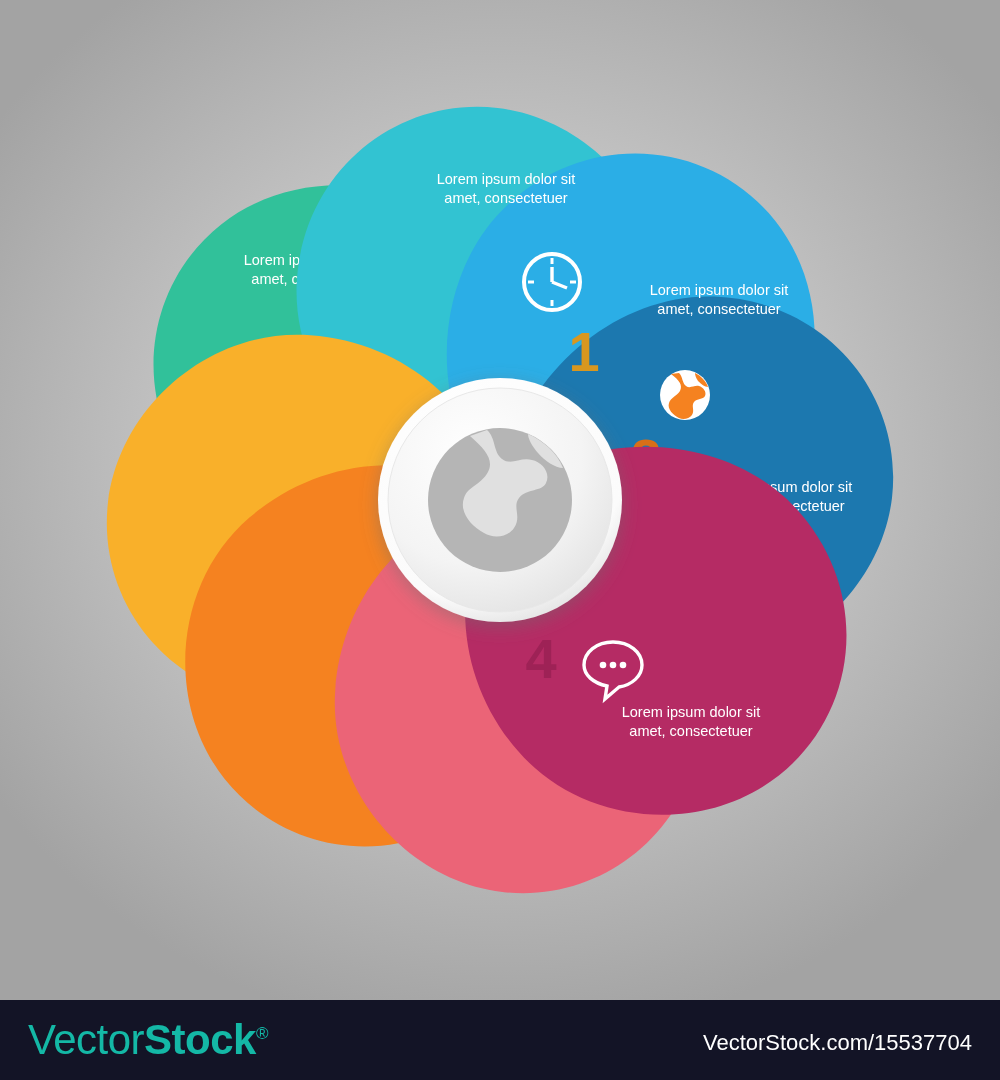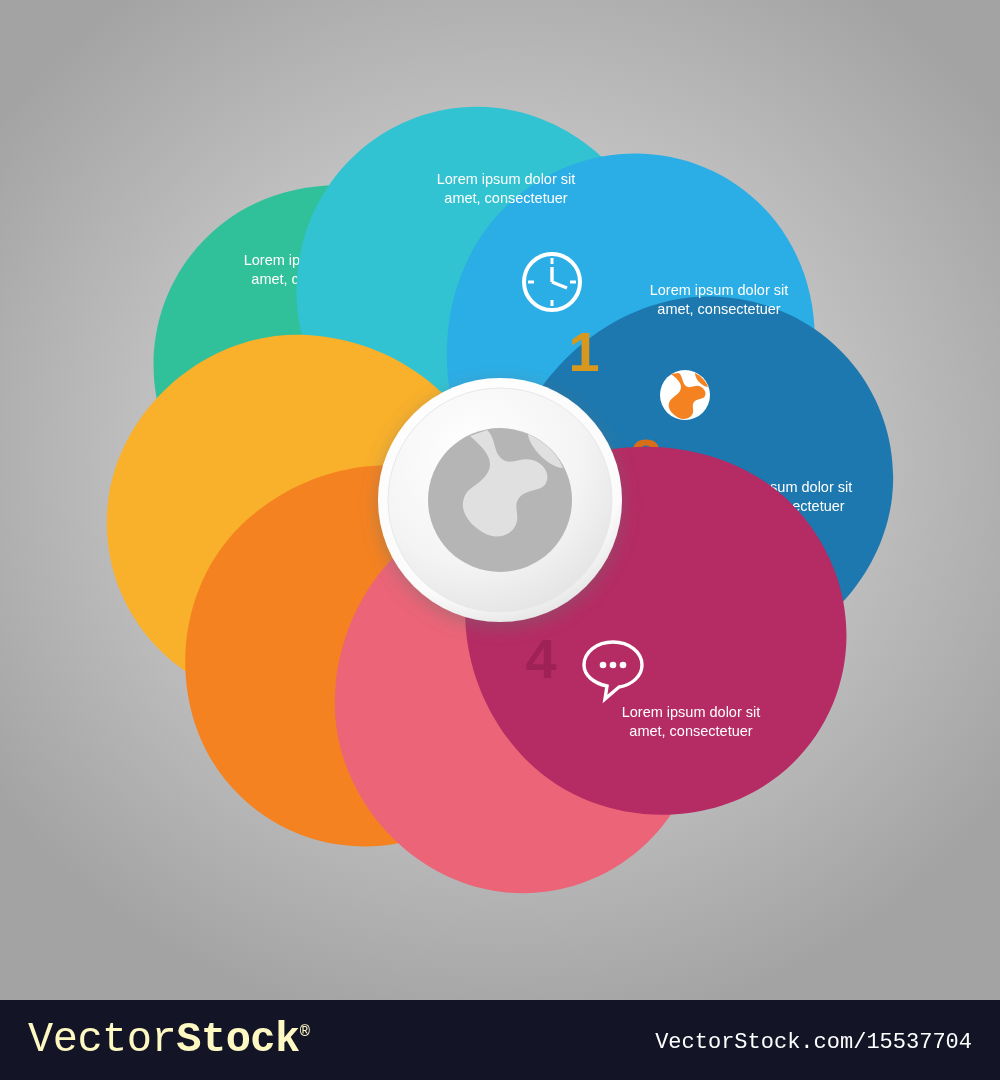--- a/index.html
+++ b/index.html
@@ -34,32 +34,32 @@
     text-anchor:middle;
     dominant-baseline:central;
   }
   
   #footer{
     position:absolute;left:0;top:1000px;width:1000px;height:80px;
     background:#131426;
   }
   #logo{
     position:absolute;left:28px;top:16px;
-    font-family:Liberation Mono, monospace;
+    font-family:Liberation Sans, sans-serif;
     font-size:42px;
-    color:#fef9c3;
+    color:#14b8a6;
     letter-spacing:-0.5px;
     white-space:nowrap;
   }
   #logo .lt{font-weight:300;}
   #logo .bd{font-weight:bold;}
   #logo .reg{font-size:17px;vertical-align:super;font-weight:normal;}
   #url{
     position:absolute;right:28px;top:30px;
-    font-family:Liberation Mono, monospace;
+    font-family:Liberation Sans, sans-serif;
     font-size:22px;
     color:#ffffff;
     white-space:nowrap;
   }
 </style>
 </head>
 <body>
 
 <div id="stage">
 

